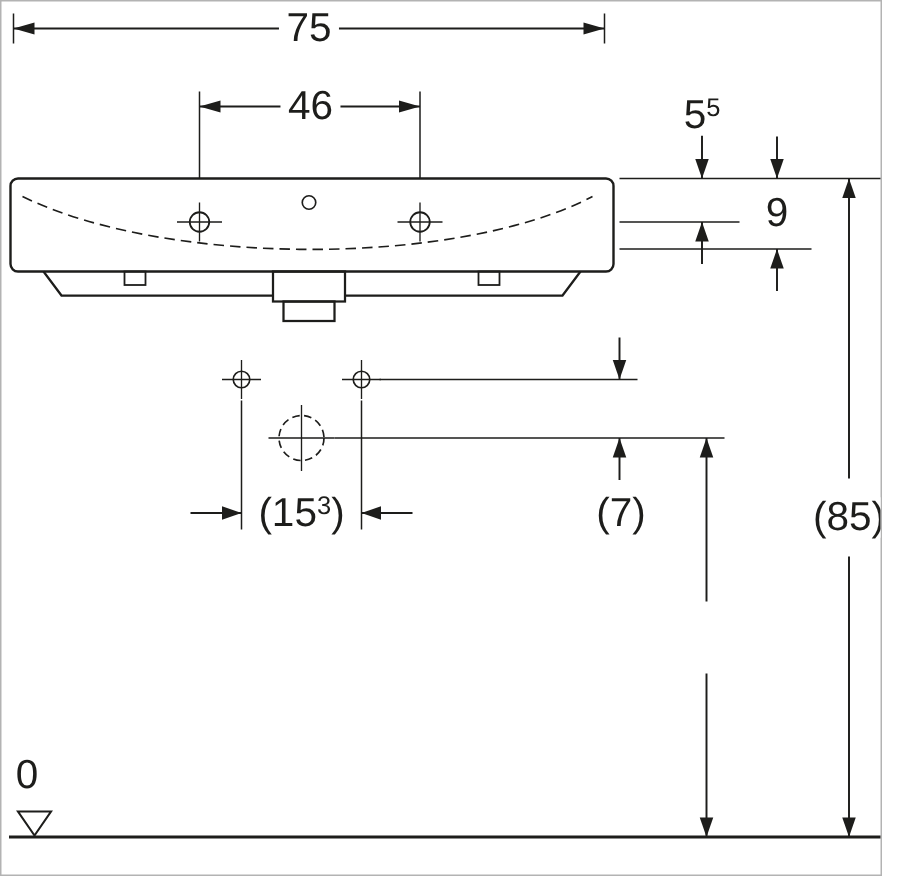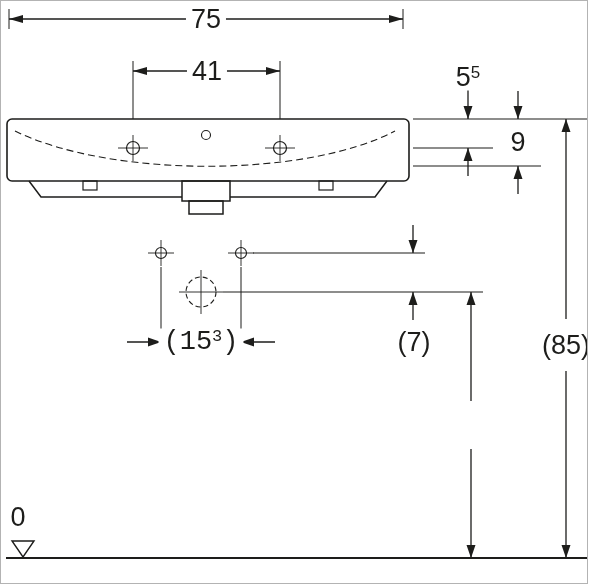--- a/index.html
+++ b/index.html
@@ -122,27 +122,27 @@
     </g>
 
     <g stroke="#1d1d1b" fill="none">
       <path d="M5 557 H595" stroke-width="2"></path>
       <polygon points="11,540 33,540 22,556" fill="#ffffff" stroke-width="1.4"></polygon>
     </g>
   </svg>
 
   <div class="dim" style="left:205px;top:18px;">75</div>
 
-  <div class="dim" style="left:206px;top:70px;">41</div>
+  <div class="dim" style="left:206px;top:70px;">46</div>
 
   <div class="dim" style="left:467px;top:76px;"><span>5</span><span class="sup">5</span></div>
 
   <div class="dim" style="left:517px;top:141px;">9</div>
 
-  <div class="dim" style="left:200px;top:341px;font-family:Liberation Mono, monospace;"><span>(15</span><span class="sup">3</span><span>)</span></div>
+  <div class="dim" style="left:200px;top:341px;"><span>(15</span><span class="sup">3</span><span>)</span></div>
 
   <div class="dim" style="left:413px;top:341px;">(7)</div>
 
 
   <div class="dim" style="left:565px;top:344px;text-align:center;">(85)</div>
 
   <div class="dim datum" style="left:17px;top:516px;">0</div>
 
 </div>
 

